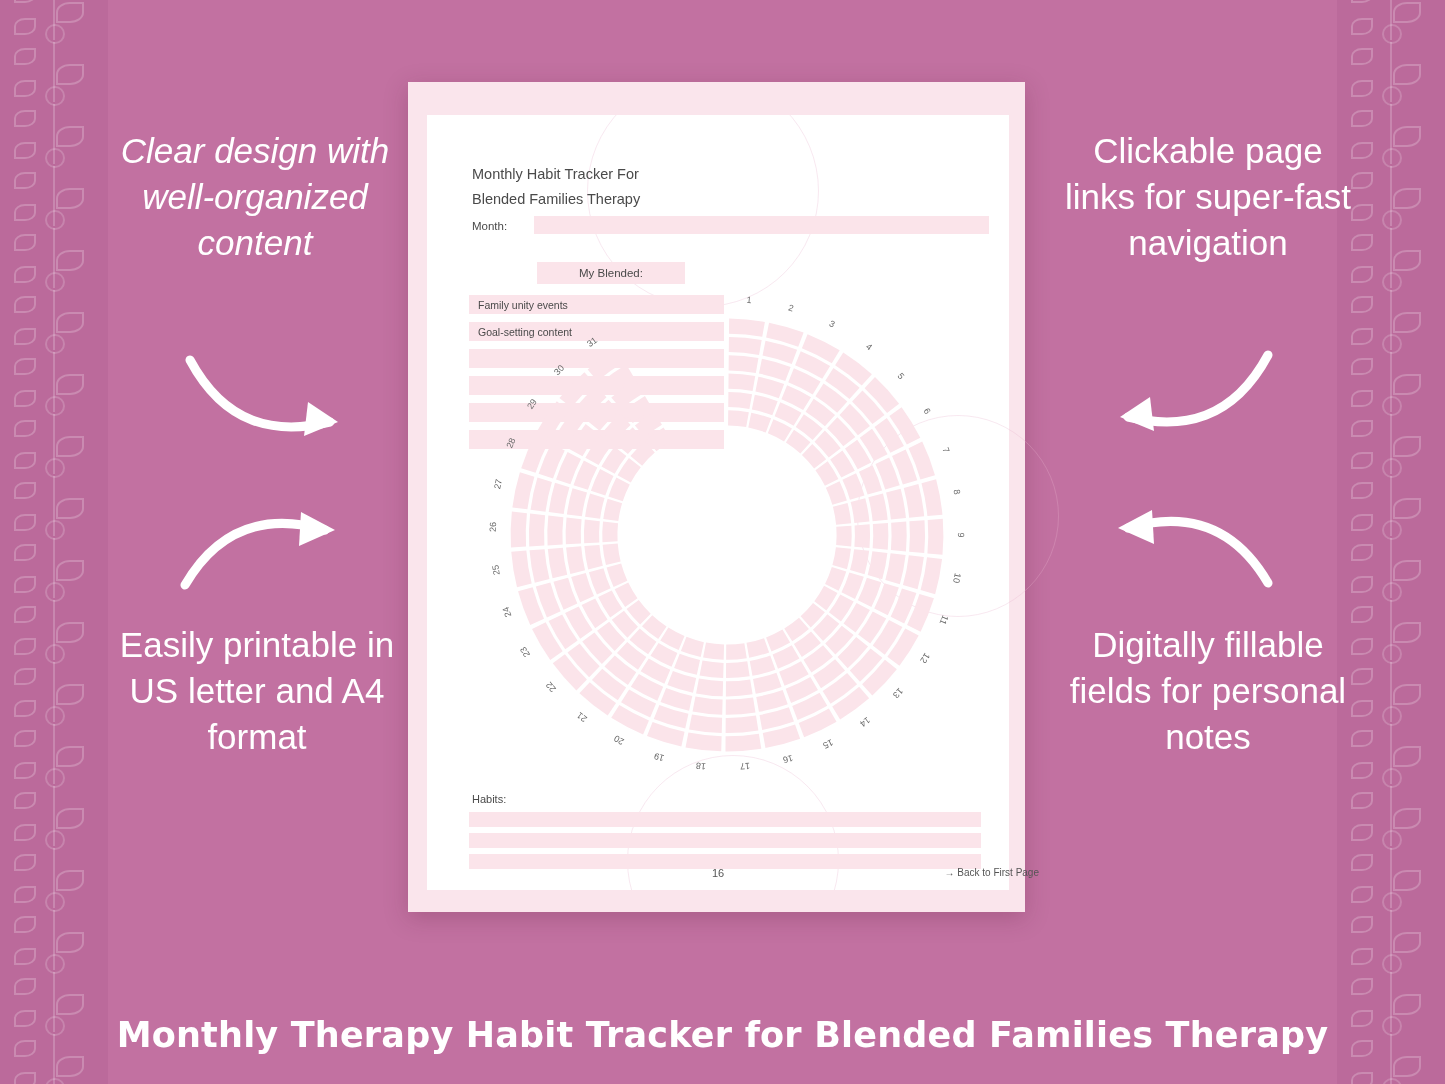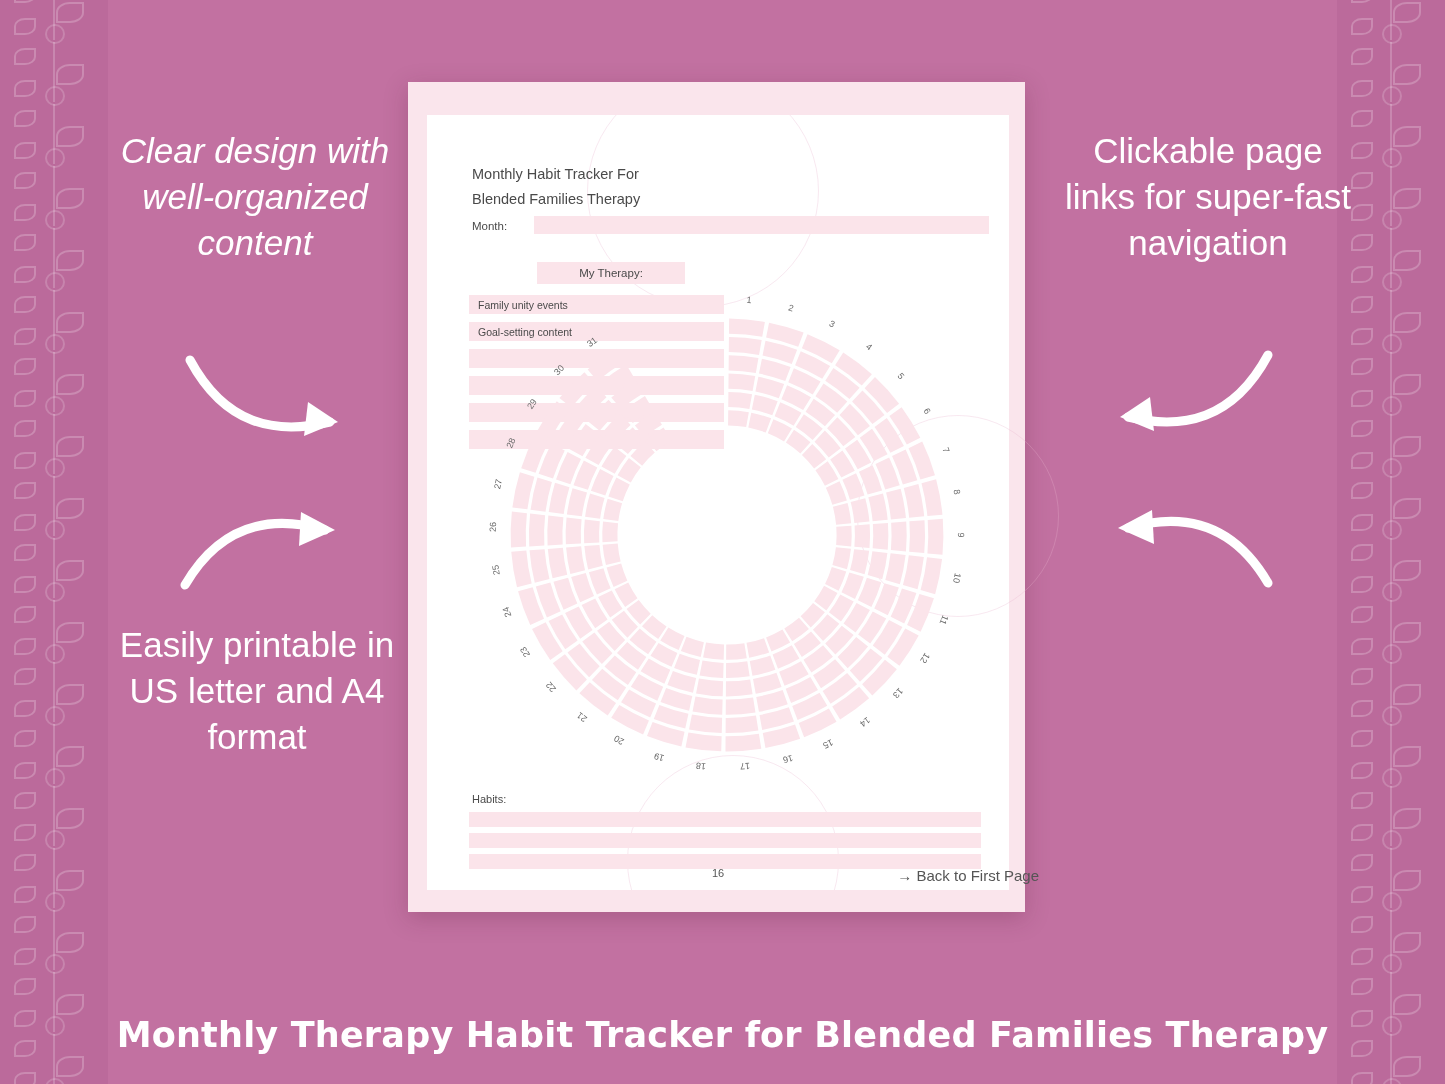--- a/index.html
+++ b/index.html
@@ -176,21 +176,21 @@
     width: 582px;
     text-align: center;
     color: #555;
     font-size: 11px;
   }
   .back-link {
     position: absolute;
     right: 28px;
     top: 752px;
     color: #555;
-    font-size: 15px;
+    font-size: 10px;
   }
   .wheel {
     position: absolute;
     left: 10px;
     top: 140px;
     width: 560px;
     height: 560px;
   }
   .tick {
     position: absolute;
@@ -392,20 +392,21 @@
       <div class="stem" style="left: 53px; top: 1034px; height: 60px;"></div>
       <div class="floral" style="width: 18px; height: 12.6px; left: 14px; top: 1040px;"></div>
       <div class="floral" style="width: 24px; height: 16.8px; left: 56px; top: 1056px;"></div>
       <div class="floral" style="width: 18px; height: 12.6px; left: 14px; top: 1072px;"></div>
       <div class="floral2" style="width: 16px; height: 16px; left: 45px; top: 1078px;"></div>
     </div>
 
   <div class="feature f-tl">Clear design with well-organized content</div>
   <div class="feature f-bl">Easily printable in US letter and A4 format</div>
   <div class="feature f-tr">Clickable page links for super-fast navigation</div>
+  <div class="feature f-br">Digitally fillable fields for personal notes</div>
 
   <svg class="arrow-svg" style="left:180px; top:350px;" width="180" height="100" viewBox="0 0 180 100">
     <path d="M10,10 C45,75 95,85 150,72" stroke="#ffffff" stroke-width="9" fill="none" stroke-linecap="round"></path>
     <path d="M128,52 L158,72 L124,86 Z" fill="#ffffff"></path>
   </svg>
   <svg class="arrow-svg" style="left:175px; top:500px;" width="180" height="100" viewBox="0 0 180 100">
     <path d="M10,85 C45,25 95,14 150,30" stroke="#ffffff" stroke-width="9" fill="none" stroke-linecap="round"></path>
     <path d="M126,12 L160,30 L124,46 Z" fill="#ffffff"></path>
   </svg>
   <svg class="arrow-svg" style="left:1098px; top:345px;" width="180" height="100" viewBox="0 0 180 100">
@@ -426,21 +427,21 @@
       <div class="watermark" style="left:200px; top:640px; width:210px; height:210px;"></div>
 
       <div class="doc-title">
         <div>Monthly Habit Tracker For</div>
         <div>Blended Families Therapy</div>
       </div>
 
       <div class="month-label">Month:</div>
       <div class="month-field"></div>
 
-      <div class="habits-header">My Therapy:</div>
+      <div class="habits-header">My Blended:</div>
 
       <div class="habit-row" style="top:180px;">Family unity events</div>
       <div class="habit-row" style="top:207px;">Goal-setting content</div>
       <div class="habit-row" style="top:234px;"></div>
       <div class="habit-row" style="top:261px;"></div>
       <div class="habit-row" style="top:288px;"></div>
       <div class="habit-row" style="top:315px;"></div>
 
       <div class="wheel" id="wheel"><svg width="560" height="560" viewBox="0 0 560 560">
             <path d="M291.07,170.41 L291.22,155.27 A124.73333333333333,124.73333333333333 0 0 1 311.84,157.19 L309.19,172.09 A109.6,109.6 0 0 0 291.07,170.41 Z" fill="#fbe4ea"></path>

